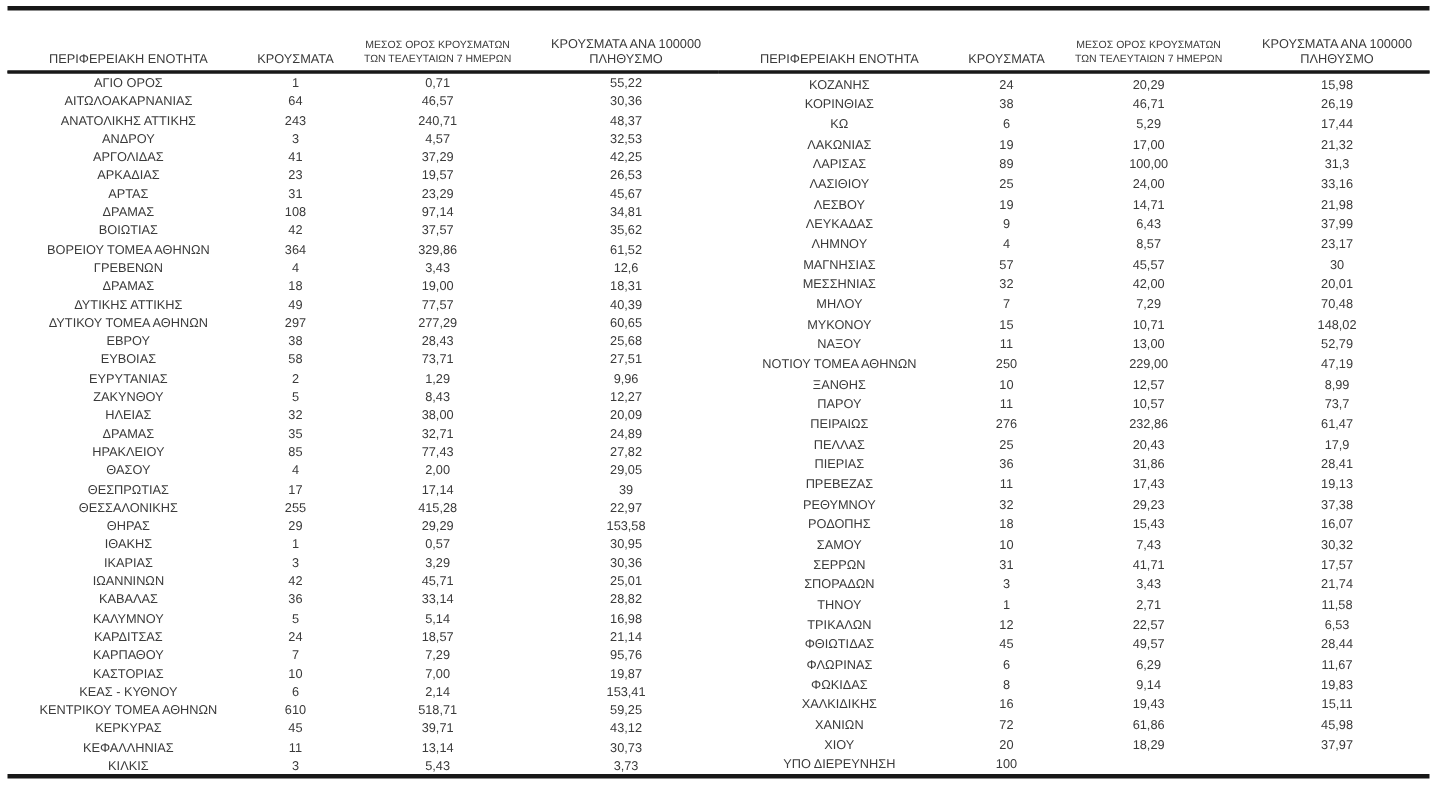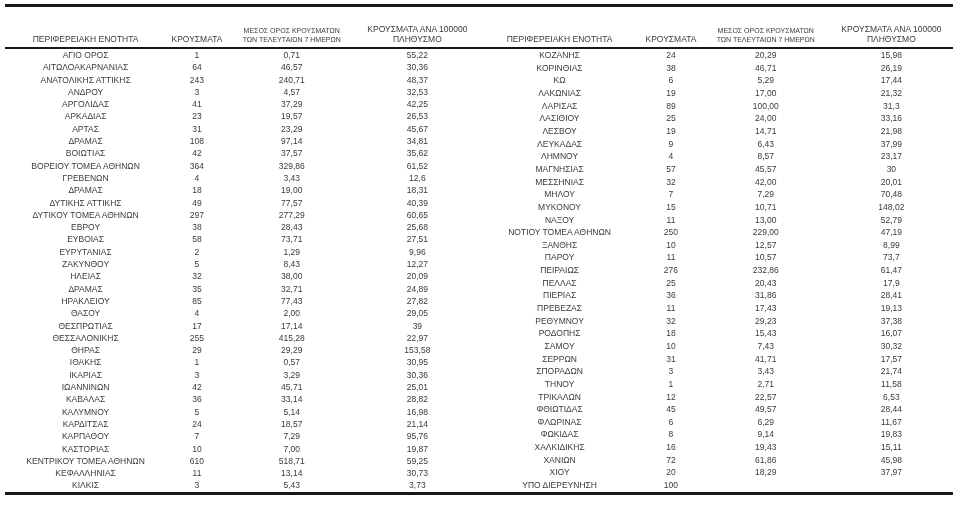--- a/index.html
+++ b/index.html
@@ -286,24 +286,36 @@
             <td>7,29</td>
             <td>95,76</td>
           </tr>
           <tr>
             <td>ΚΑΣΤΟΡΙΑΣ</td>
             <td>10</td>
             <td>7,00</td>
             <td>19,87</td>
           </tr>
           <tr>
+            <td>ΚΕΑΣ - ΚΥΘΝΟΥ</td>
+            <td>6</td>
+            <td>2,14</td>
+            <td>153,41</td>
+          </tr>
+          <tr>
             <td>ΚΕΝΤΡΙΚΟΥ ΤΟΜΕΑ ΑΘΗΝΩΝ</td>
             <td>610</td>
             <td>518,71</td>
             <td>59,25</td>
+          </tr>
+          <tr>
+            <td>ΚΕΡΚΥΡΑΣ</td>
+            <td>45</td>
+            <td>39,71</td>
+            <td>43,12</td>
           </tr>
           <tr>
             <td>ΚΕΦΑΛΛΗΝΙΑΣ</td>
             <td>11</td>
             <td>13,14</td>
             <td>30,73</td>
           </tr>
           <tr>
             <td>ΚΙΛΚΙΣ</td>
             <td>3</td>

